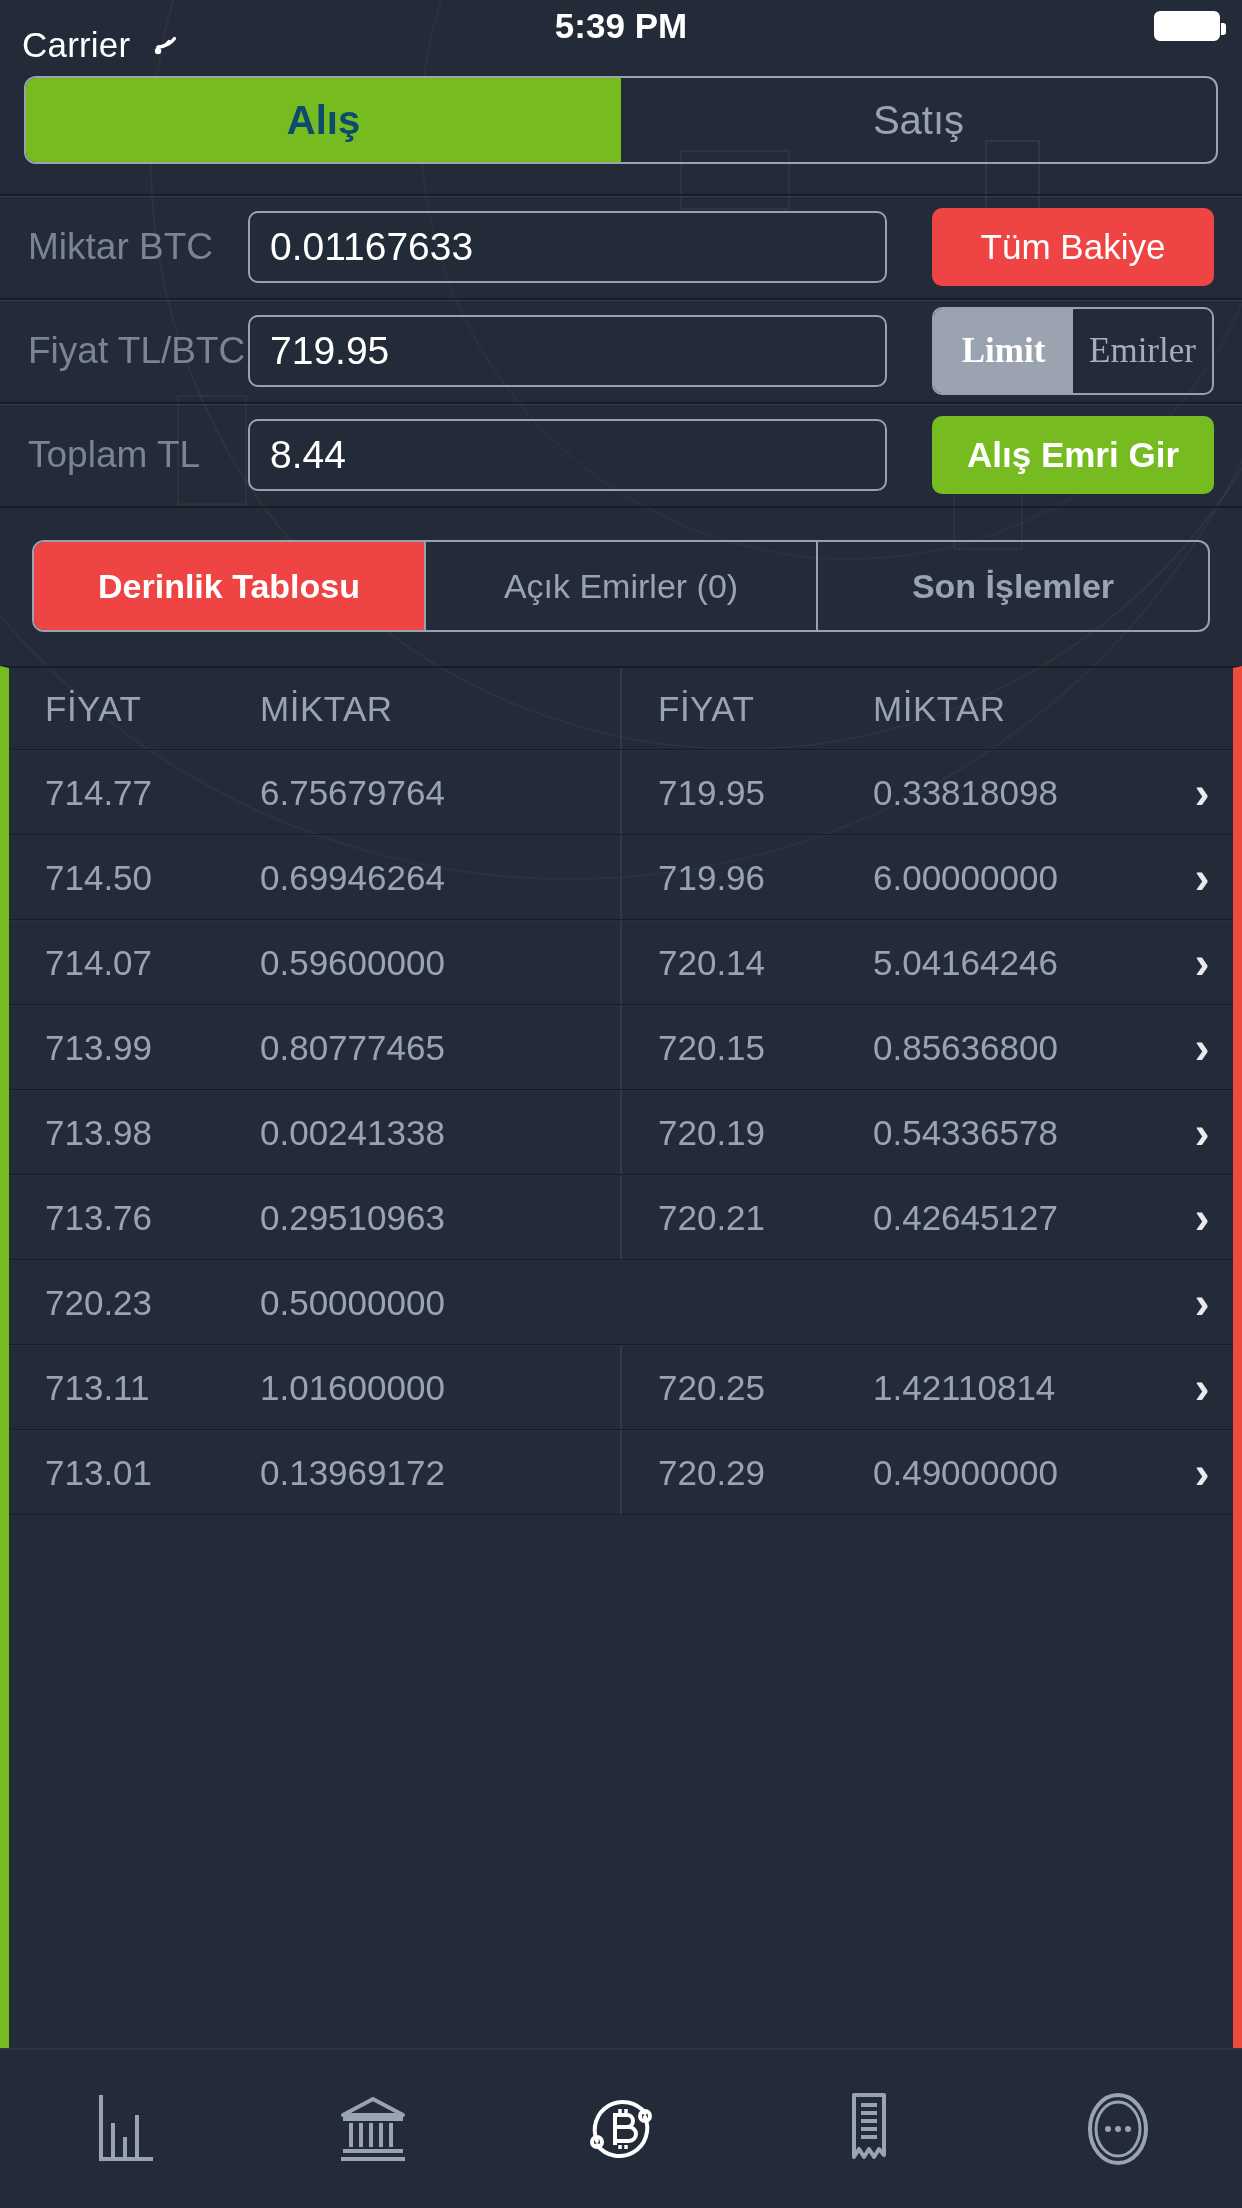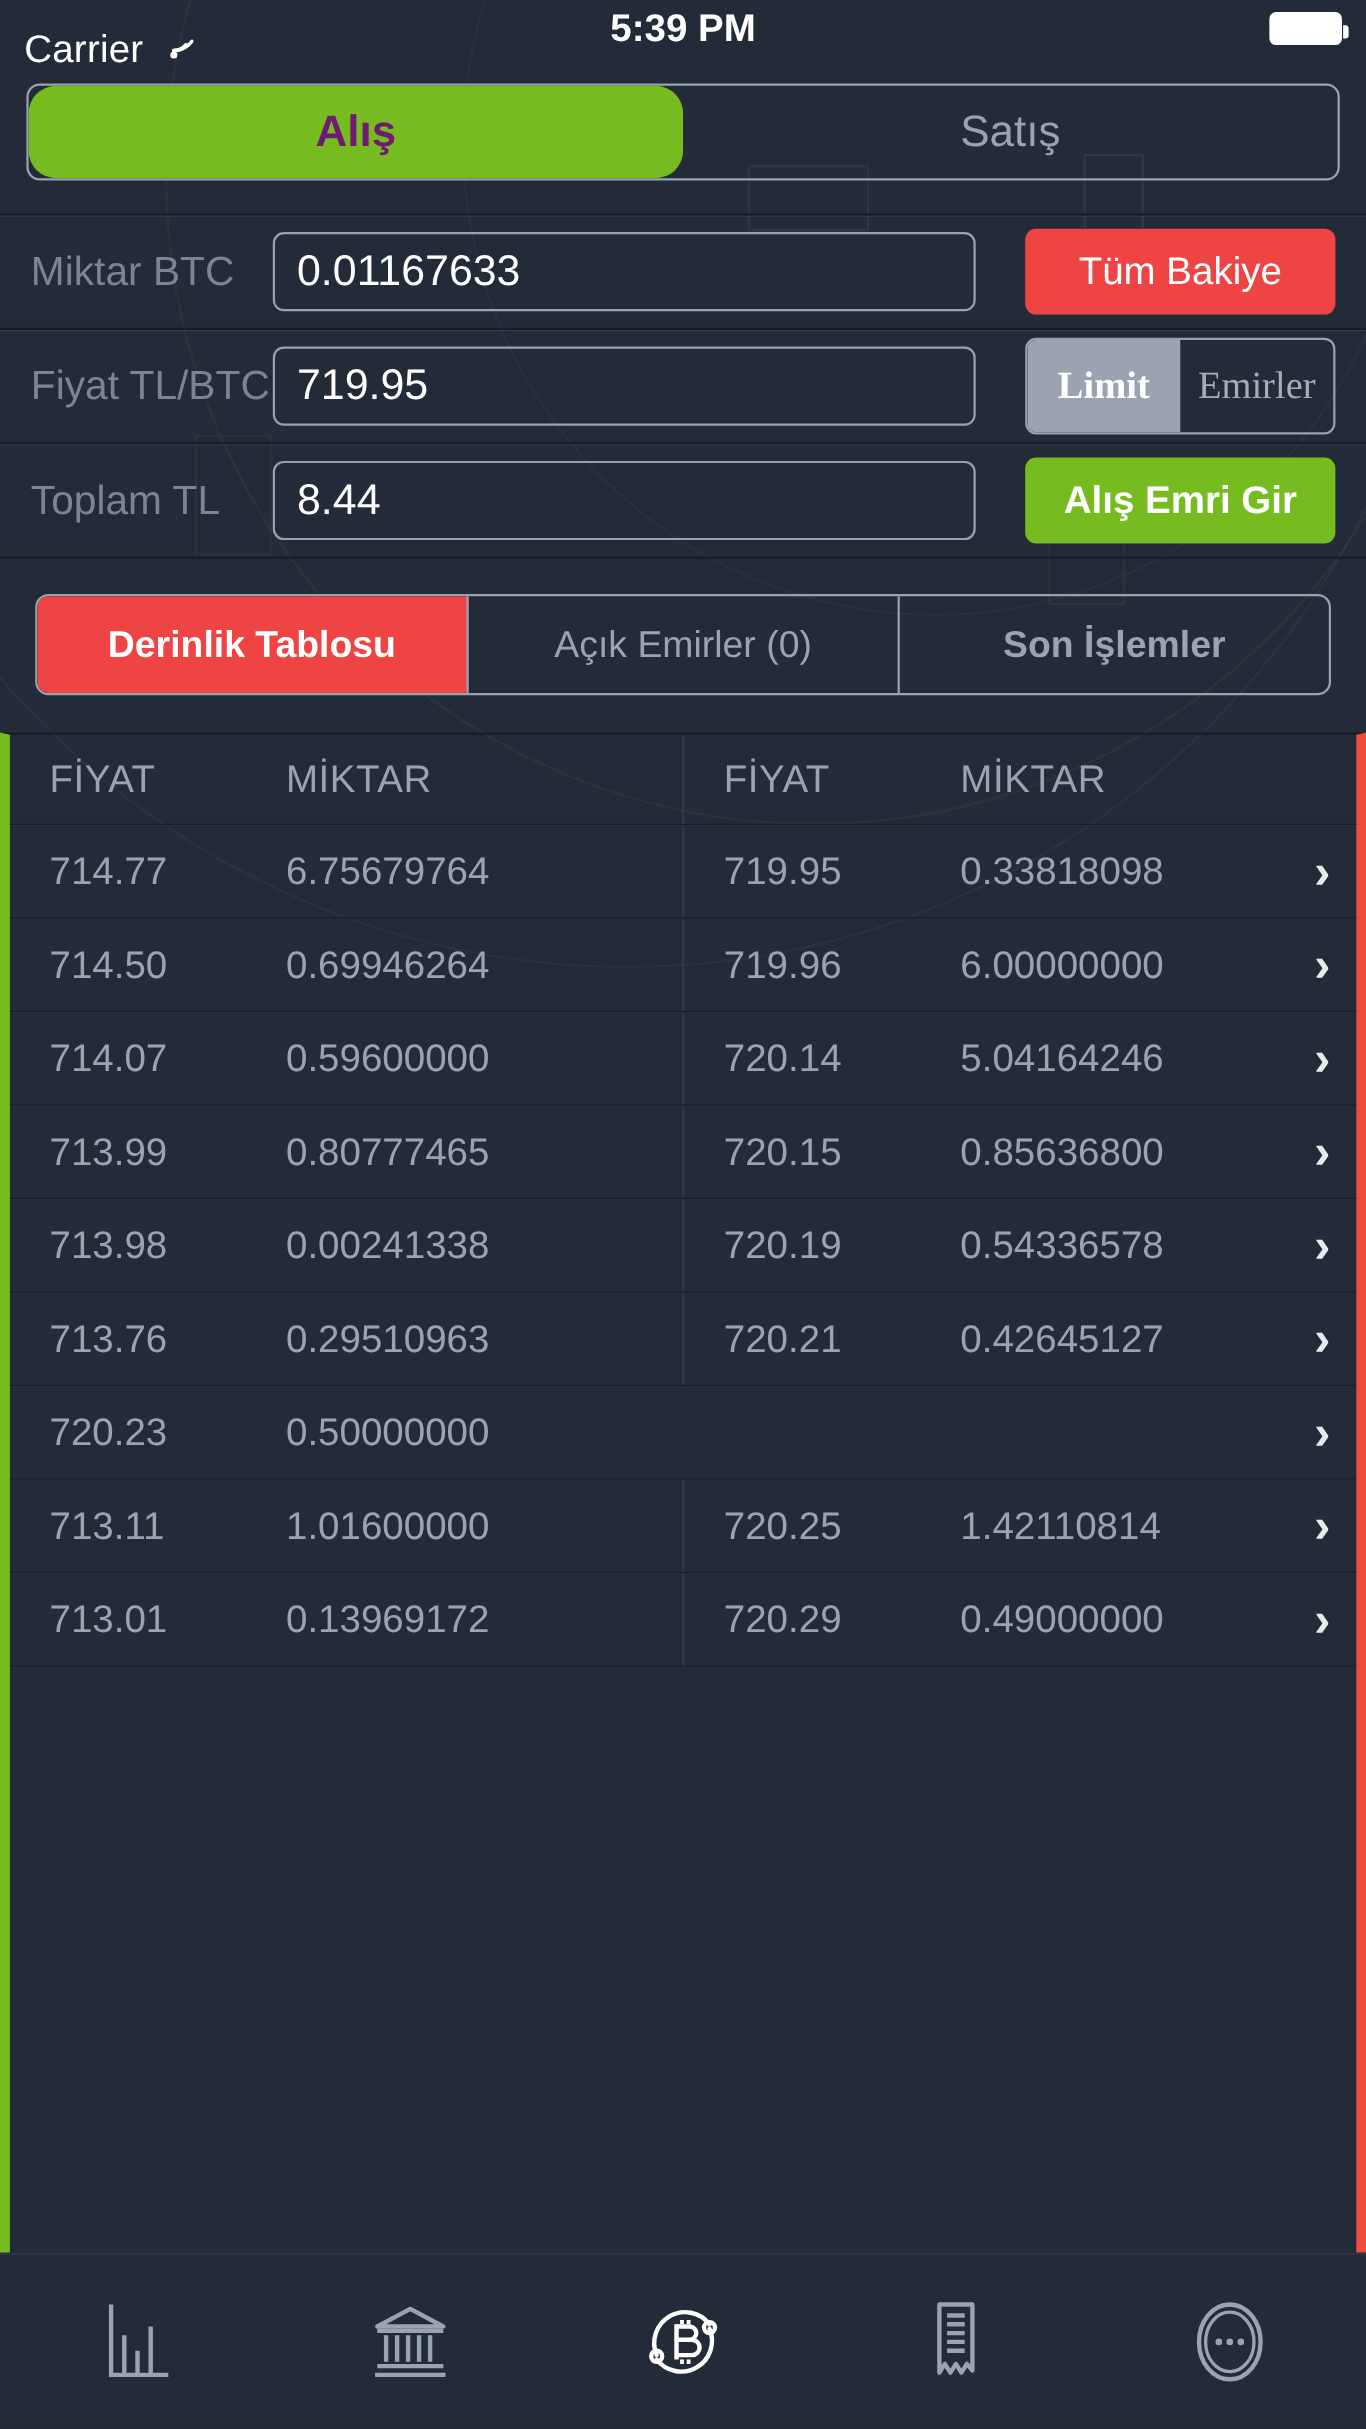--- a/index.html
+++ b/index.html
@@ -61,21 +61,21 @@
     padding:24px 24px 30px 24px;
   }
   .topseg {
     display:flex; height:88px;
     border:2px solid #9aa3b0; border-radius:12px; overflow:hidden;
   }
   .topseg .seg {
     flex:1; display:flex; align-items:center; justify-content:center;
     font-size:40px; color:#9aa3b0;
   }
-  .topseg .seg.active { background:#76bc21; color:#701a75; font-weight:bold;border-radius:25px; }
+  .topseg .seg.active { background:#76bc21; color:#0c4a6e; font-weight:bold; }
 
   
   .formblock { position:relative; z-index:2; }
   .frow {
     display:flex; align-items:center;
     height:104px;
     padding:0 28px;
     border-top:2px solid #171d27;
     position:relative;
   }

